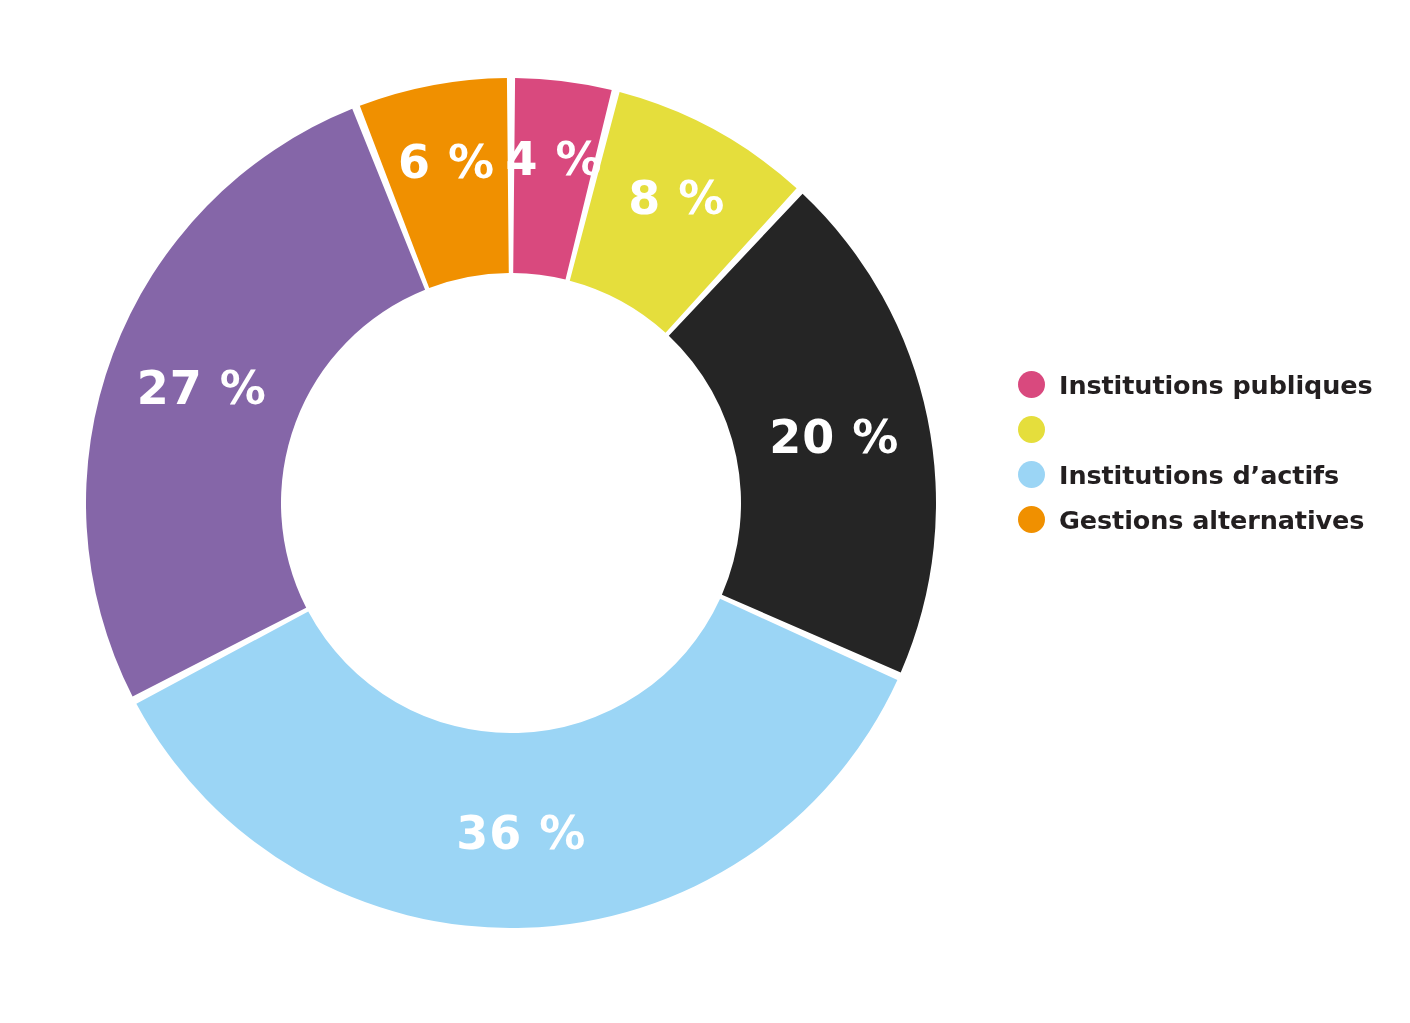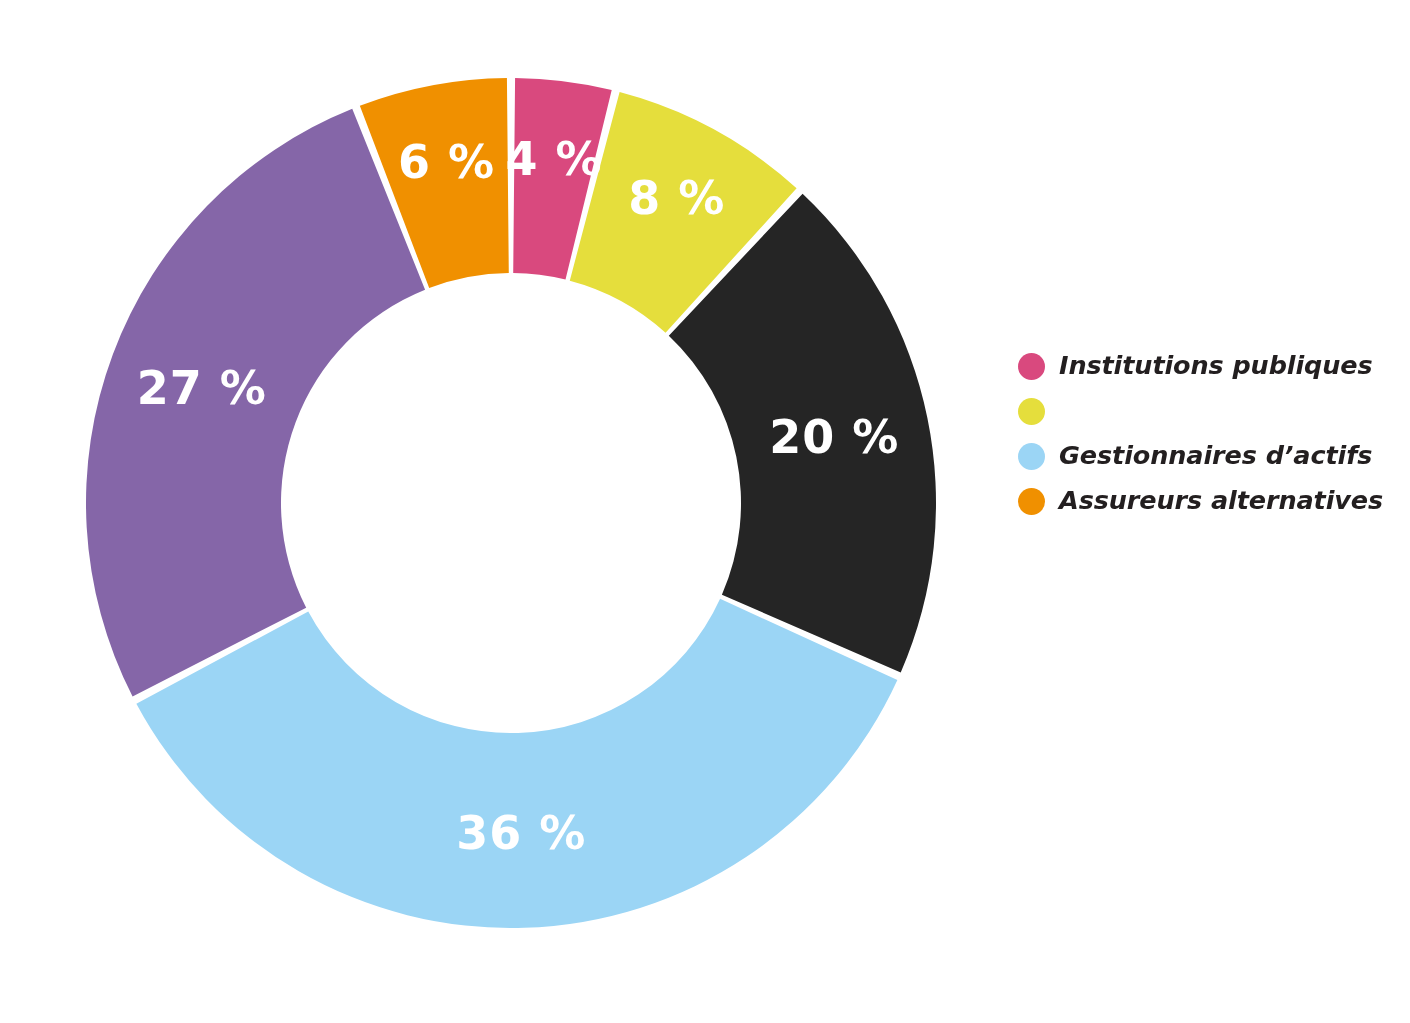--- a/index.html
+++ b/index.html
@@ -42,23 +42,22 @@
 
   #legend {
     position: absolute;
     left: 1018px;
     top: 353px;
     width: 372px;
   }
 
   .legend-item {
     display: flex;
-    align-items: flex-start;
+    align-items: flex-end;
     height: 45px;
-    font-style: italic;
   }
 
   .legend-swatch {
     width: 27px;
     height: 27px;
     border-radius: 50%;
     flex: 0 0 auto;
     margin-right: 14px;
   }
 
@@ -99,21 +98,21 @@
   <div id="legend">
       <div class="legend-item">
         <span class="legend-swatch" style="background: rgb(217, 73, 126);"></span>
         <span class="legend-label">Institutions publiques</span>
       </div>
       <div class="legend-item">
         <span class="legend-swatch" style="background: rgb(229, 222, 60);"></span>
       </div>
       <div class="legend-item">
         <span class="legend-swatch" style="background: rgb(155, 213, 245);"></span>
-        <span class="legend-label">Gestionnaires d’actifs</span>
+        <span class="legend-label">Institutions d’actifs</span>
       </div>
       <div class="legend-item">
         <span class="legend-swatch" style="background: rgb(240, 144, 0);"></span>
-        <span class="legend-label">Assureurs alternatives</span>
+        <span class="legend-label">Gestions alternatives</span>
       </div>
     </div>
 
 </div>
 
 </body></html>

